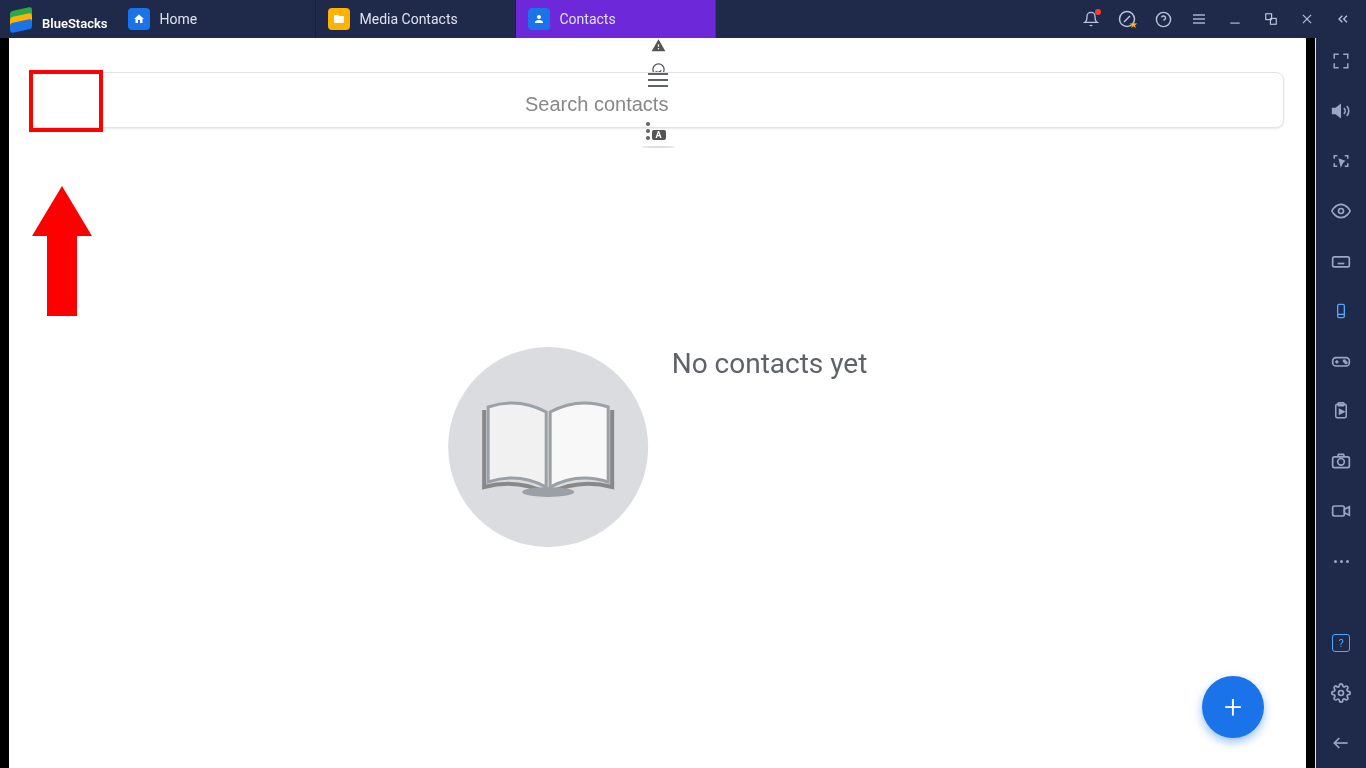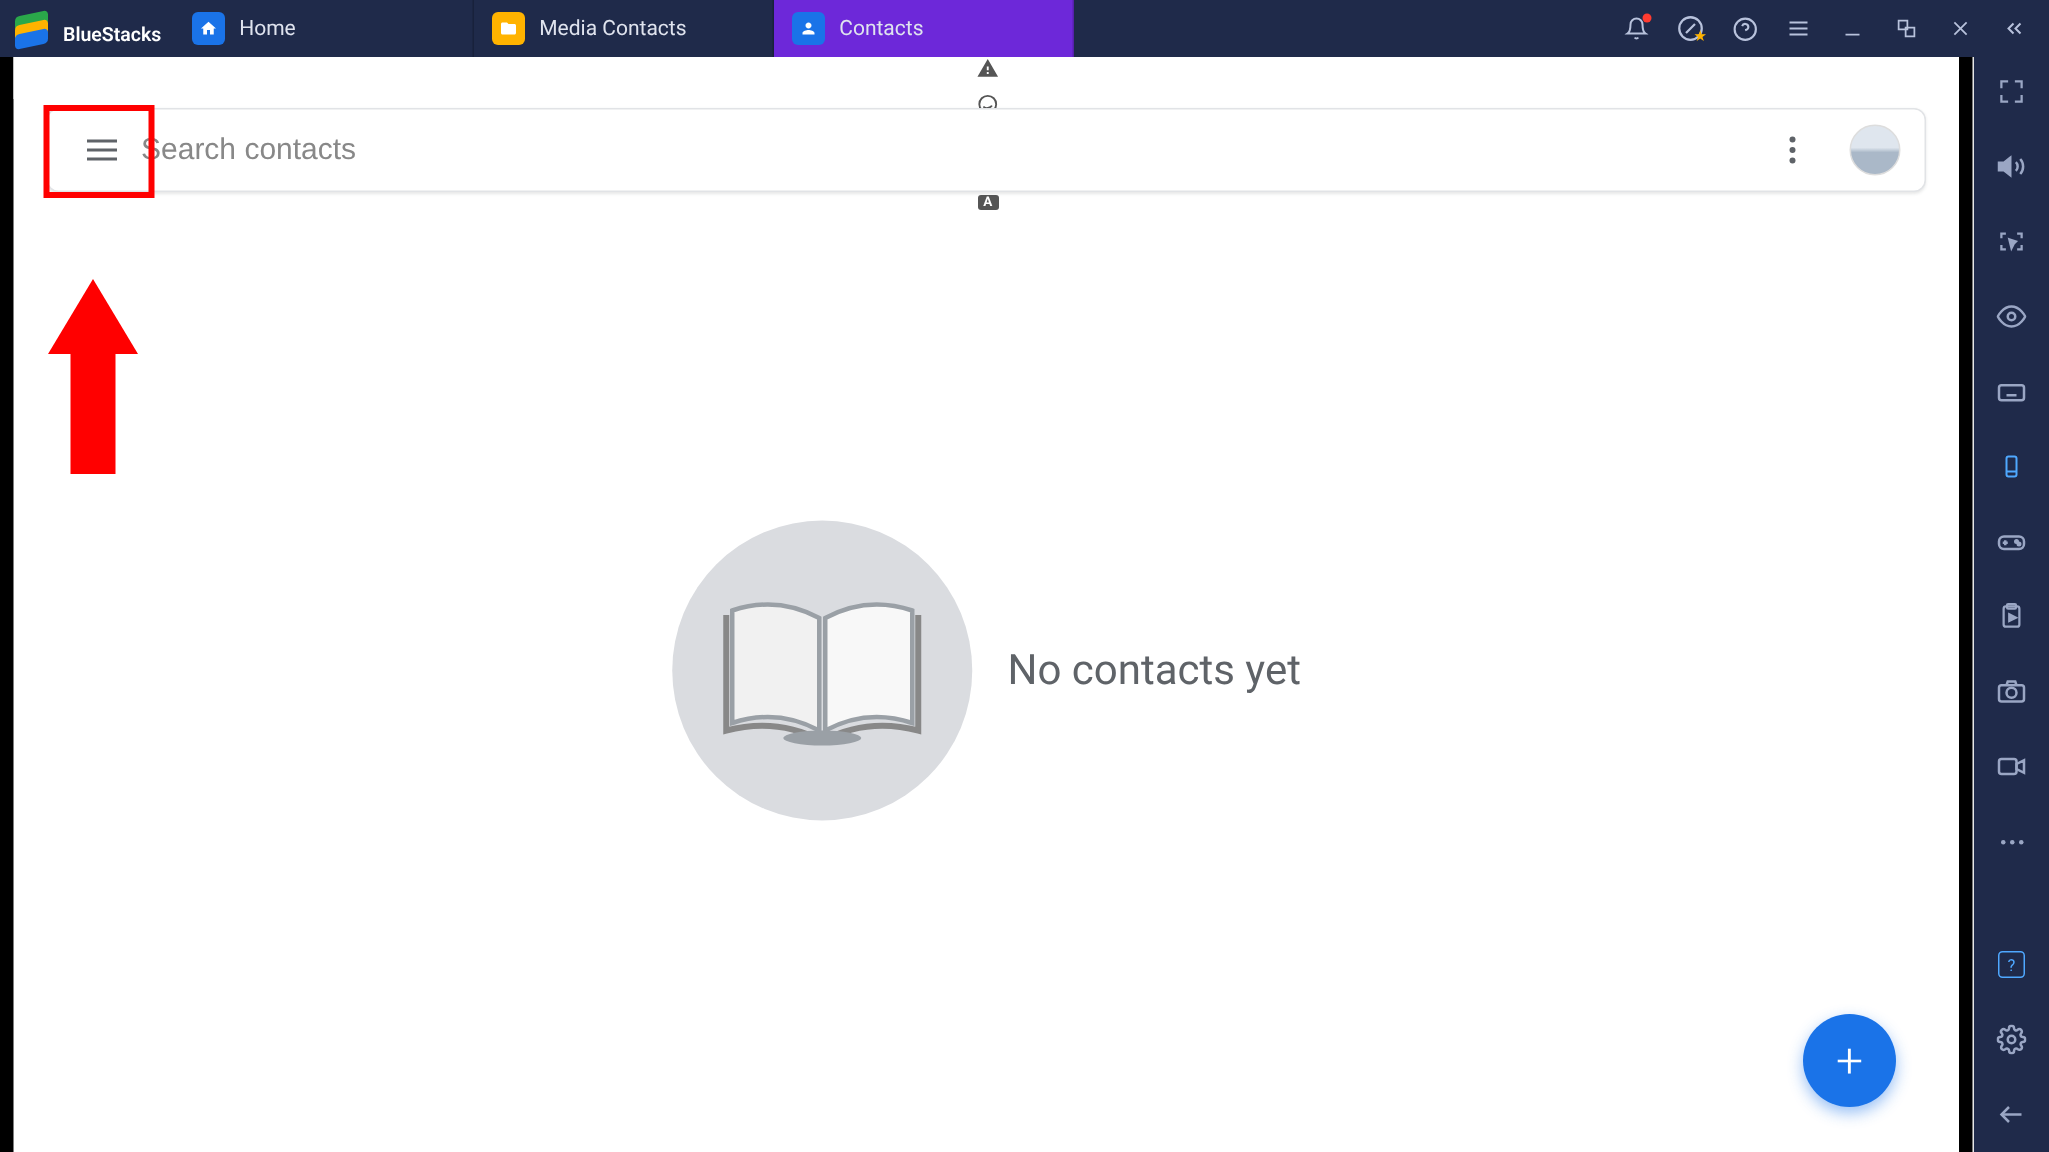--- a/index.html
+++ b/index.html
@@ -140,20 +140,21 @@
       height: 56px;
       background: #fff;
       border: 1px solid #e1e3e6;
       border-radius: 8px;
       box-shadow: 0 1px 2px rgba(60,64,67,.12);
       display: flex;
       align-items: center;
       padding: 0 16px;
       gap: 6px;
       position: relative;
+      flex-direction: column;
     }
     .hamburger {
       width: 40px;
       height: 40px;
       display: flex;
       flex-direction: column;
       align-items: center;
       justify-content: center;
       gap: 4px;
       cursor: pointer;
@@ -213,21 +214,21 @@
       background:#ff0000;
       margin:0 auto;
     }
     
     .empty-state {
       position:absolute;
       left:50%;
       top:56%;
       transform:translate(-50%,-50%);
       display:flex;
-      align-items:center;
+      align-items:flex-start;
       gap:24px;
     }
     .book-circle {
       width:200px;height:200px;
       background:#dadce0;
       border-radius:50%;
       display:flex;
       align-items:center;
       justify-content:center;
     }

